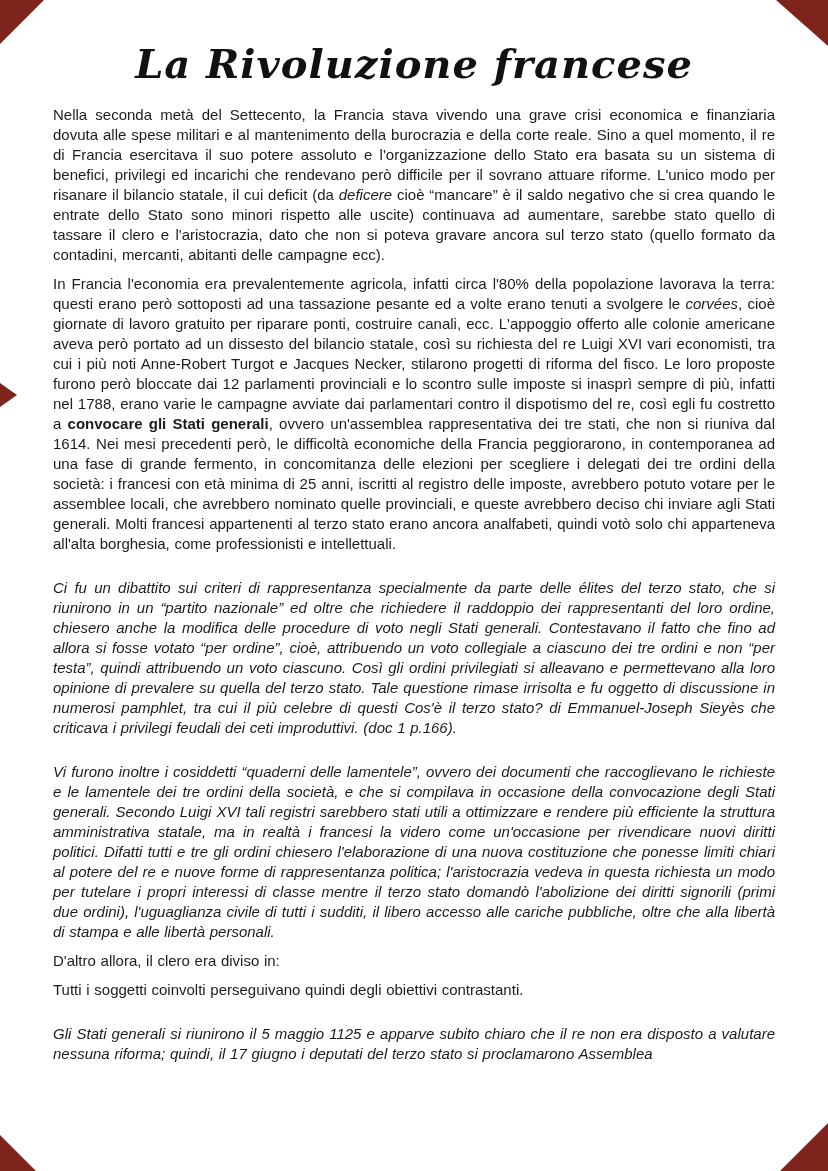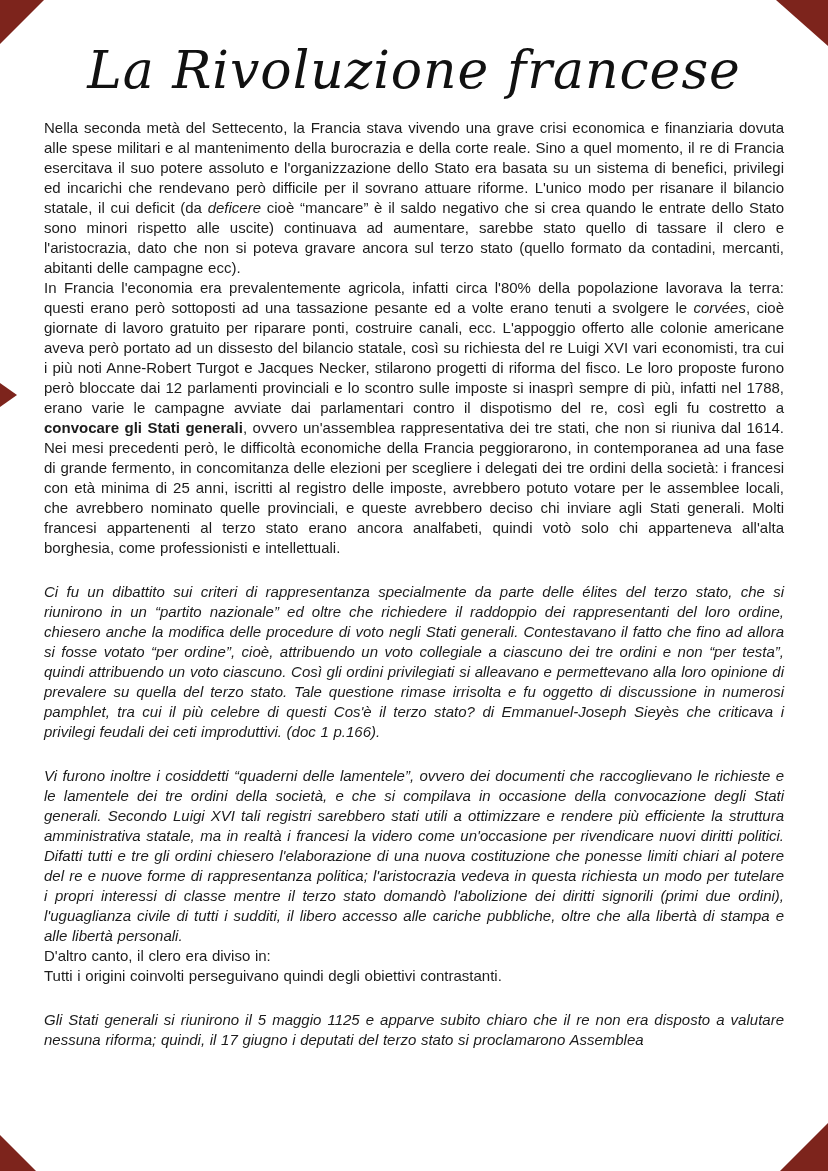--- a/index.html
+++ b/index.html
@@ -48,35 +48,35 @@
     border-bottom: 48px solid var(--tape);
     border-left: 48px solid transparent;
   }
 
   .title {
     margin: 0;
     padding-top: 40px;
     text-align: center;
     font-family: "DejaVu Serif", serif;
     font-style: italic;
-    font-weight: 400;
-    font-size: 52px;
+    font-weight: 700;
+    font-size: 40px;
     letter-spacing: 1px;
     color: #111;
   }
 
   .doc-body {
     margin: 18px 44px 0 44px;
     font-size: 15px;
     line-height: 20px;
     text-align: justify;
     color: var(--text);
     word-spacing: 0.5px;
   }
-  .para { margin: 0; }
+  .para { margin: 9px; }
   .para.gap { margin-top: 24px; font-style: italic; }
   .bold { font-weight: 700; }
   .italic { font-style: italic; }
 </style>
 </head>
 <body>
 
 <div class="page">
   <div class="tape tape-tl"></div>
   <div class="tape tape-tr"></div>
@@ -84,17 +84,17 @@
   <div class="tape tape-bl"></div>
   <div class="tape tape-br"></div>
 
   <h1 class="title">La Rivoluzione francese</h1>
 
   <div class="doc-body">
       <p class="para"><span>Nella seconda metà del Settecento, la Francia stava vivendo una grave crisi economica e finanziaria dovuta alle spese militari e al mantenimento della burocrazia e della corte reale. Sino a quel momento, il re di Francia esercitava il suo potere assoluto e l'organizzazione dello Stato era basata su un sistema di benefici, privilegi ed incarichi che rendevano però difficile per il sovrano attuare riforme. L'unico modo per risanare il bilancio statale, il cui deficit (da </span><span class="italic">deficere</span><span> cioè “mancare” è il saldo negativo che si crea quando le entrate dello Stato sono minori rispetto alle uscite) continuava ad aumentare, sarebbe stato quello di tassare il clero e l'aristocrazia, dato che non si poteva gravare ancora sul terzo stato (quello formato da contadini, mercanti, abitanti delle campagne ecc).</span></p>
       <p class="para"><span>In Francia l'economia era prevalentemente agricola, infatti circa l'80% della popolazione lavorava la terra: questi erano però sottoposti ad una tassazione pesante ed a volte erano tenuti a svolgere le </span><span class="italic">corvées</span><span>, cioè giornate di lavoro gratuito per riparare ponti, costruire canali, ecc. L'appoggio offerto alle colonie americane aveva però portato ad un dissesto del bilancio statale, così su richiesta del re Luigi XVI vari economisti, tra cui i più noti Anne-Robert Turgot e Jacques Necker, stilarono progetti di riforma del fisco. Le loro proposte furono però bloccate dai 12 parlamenti provinciali e lo scontro sulle imposte si inasprì sempre di più, infatti nel 1788, erano varie le campagne avviate dai parlamentari contro il dispotismo del re, così egli fu costretto a </span><span class="bold">convocare gli Stati generali</span><span>, ovvero un'assemblea rappresentativa dei tre stati, che non si riuniva dal 1614. Nei mesi precedenti però, le difficoltà economiche della Francia peggiorarono, in contemporanea ad una fase di grande fermento, in concomitanza delle elezioni per scegliere i delegati dei tre ordini della società: i francesi con età minima di 25 anni, iscritti al registro delle imposte, avrebbero potuto votare per le assemblee locali, che avrebbero nominato quelle provinciali, e queste avrebbero deciso chi inviare agli Stati generali. Molti francesi appartenenti al terzo stato erano ancora analfabeti, quindi votò solo chi apparteneva all'alta borghesia, come professionisti e intellettuali.</span></p>
       <p class="para gap"><span>Ci fu un dibattito sui criteri di rappresentanza specialmente da parte delle élites del terzo stato, che si riunirono in un “partito nazionale” ed oltre che richiedere il raddoppio dei rappresentanti del loro ordine, chiesero anche la modifica delle procedure di voto negli Stati generali. Contestavano il fatto che fino ad allora si fosse votato “per ordine”, cioè, attribuendo un voto collegiale a ciascuno dei tre ordini e non “per testa”, quindi attribuendo un voto ciascuno. Così gli ordini privilegiati si alleavano e permettevano alla loro opinione di prevalere su quella del terzo stato. Tale questione rimase irrisolta e fu oggetto di discussione in numerosi pamphlet, tra cui il più celebre di questi Cos'è il terzo stato? di Emmanuel-Joseph Sieyès che criticava i privilegi feudali dei ceti improduttivi. (doc 1 p.166).</span></p>
       <p class="para gap"><span>Vi furono inoltre i cosiddetti “quaderni delle lamentele”, ovvero dei documenti che raccoglievano le richieste e le lamentele dei tre ordini della società, e che si compilava in occasione della convocazione degli Stati generali. Secondo Luigi XVI tali registri sarebbero stati utili a ottimizzare e rendere più efficiente la struttura amministrativa statale, ma in realtà i francesi la videro come un'occasione per rivendicare nuovi diritti politici. Difatti tutti e tre gli ordini chiesero l'elaborazione di una nuova costituzione che ponesse limiti chiari al potere del re e nuove forme di rappresentanza politica; l'aristocrazia vedeva in questa richiesta un modo per tutelare i propri interessi di classe mentre il terzo stato domandò l'abolizione dei diritti signorili (primi due ordini), l'uguaglianza civile di tutti i sudditi, il libero accesso alle cariche pubbliche, oltre che alla libertà di stampa e alle libertà personali.</span></p>
-      <p class="para"><span>D'altro canto, il clero era diviso in:</span></p>
-      <p class="para"><span>Tutti i origini coinvolti perseguivano quindi degli obiettivi contrastanti.</span></p>
+      <p class="para"><span>D'altro allora, il clero era diviso in:</span></p>
+      <p class="para"><span>Tutti i soggetti coinvolti perseguivano quindi degli obiettivi contrastanti.</span></p>
       <p class="para gap"><span>Gli Stati generali si riunirono il 5 maggio 1125 e apparve subito chiaro che il re non era disposto a valutare nessuna riforma; quindi, il 17 giugno i deputati del terzo stato si proclamarono Assemblea</span></p>
     </div>
 </div>
 
 </body></html>

